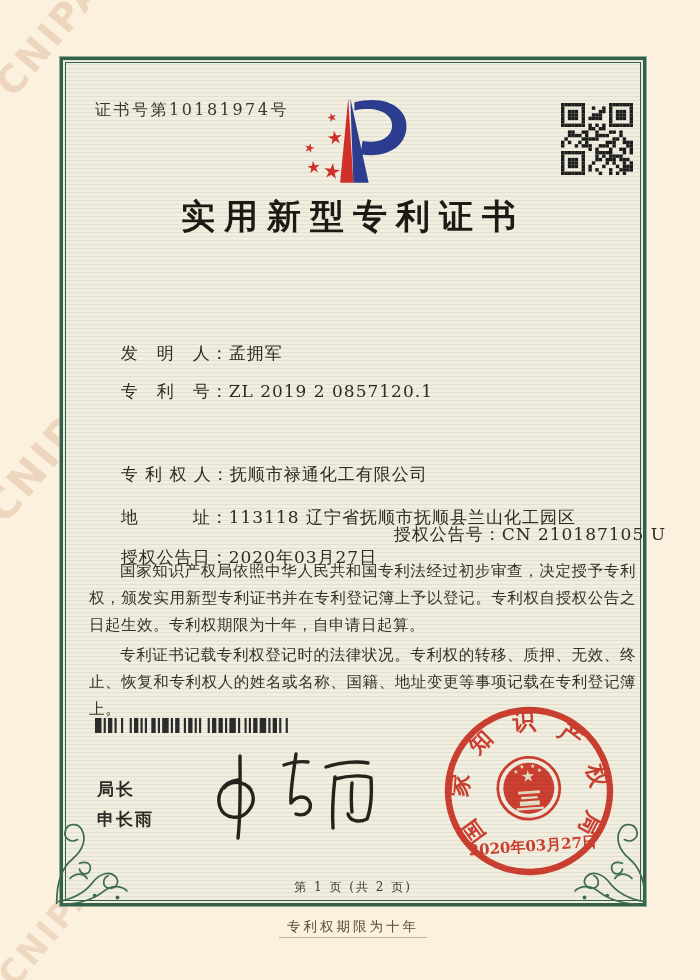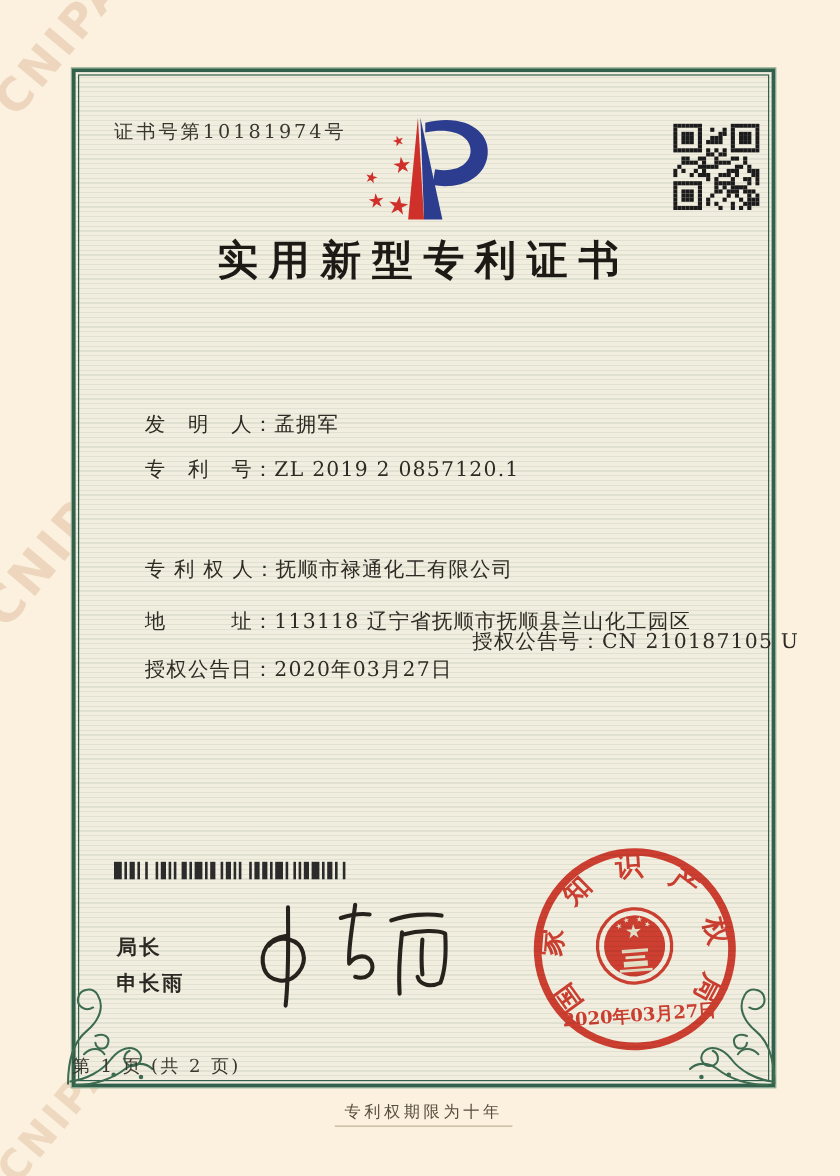--- a/index.html
+++ b/index.html
@@ -41,22 +41,22 @@
   }
   .paras p{margin:0 0 3px 0;text-indent:2em;}
   .barcode{position:absolute;left:95px;top:718px;width:195px;height:16px;}
   .sig-title{position:absolute;left:97px;top:778px;font-family:"DejaVu Sans","Liberation Sans",sans-serif;
     font-size:17px;font-weight:bold;color:#2c2823;letter-spacing:2px;}
   .sig-name{position:absolute;left:97px;top:808px;font-family:"DejaVu Sans","Liberation Sans",sans-serif;
     font-size:17px;font-weight:bold;color:#2c2823;letter-spacing:2px;}
   .signature{position:absolute;left:198px;top:750px;width:190px;height:95px;}
   .seal{position:absolute;left:438px;top:700px;width:182px;height:182px;opacity:0.93;mix-blend-mode:multiply;}
   .page-info{
-    position:absolute;left:60px;top:879px;width:586px;
-    font-size:15px;color:#3b372f;letter-spacing:2px;
+    position:absolute;left:60px;top:879px;width:586px;text-align:center;
+    font-size:12px;color:#3b372f;letter-spacing:2px;
   }
   .footer-note{
     position:absolute;left:60px;top:918px;width:586px;text-align:center;
     font-size:13.5px;color:#564e3d;letter-spacing:3px;
   }
   .footer-note span{border-bottom:1px solid rgba(125,105,75,0.45);padding:0 8px 3px;}
   .ornament{position:absolute;width:95px;height:95px;}
   .ornament.bl{left:51px;top:812px;}
   .ornament.br{left:556px;top:812px;transform:scaleX(-1);}
 </style>
@@ -343,20 +343,24 @@
   <div class="row" style="top:486px;">
     <span class="lab">地　　　址：</span><span class="val">113118 辽宁省抚顺市抚顺县兰山化工园区</span>
   </div>
   <div class="row" style="top:526px;">
     <span class="lab">授权公告日：</span><span class="val">2020年03月27日</span>
   </div>
   <div class="row" style="top:503px;left:368px;">
     <span class="lab">授权公告号：</span><span class="val">CN 210187105 U</span>
   </div>
 
+  <div class="paras">
+    <p>国家知识产权局依照中华人民共和国专利法经过初步审查，决定授予专利权，颁发实用新型专利证书并在专利登记簿上予以登记。专利权自授权公告之日起生效。专利权期限为十年，自申请日起算。</p>
+    <p>专利证书记载专利权登记时的法律状况。专利权的转移、质押、无效、终止、恢复和专利权人的姓名或名称、国籍、地址变更等事项记载在专利登记簿上。</p>
+  </div>
 
   <div class="barcode" id="barcode-box"><svg width="195" height="15" viewBox="0 0 195 15" fill="#2b2b2b">
         <rect x="0.00" y="0" width="6.50" height="15"></rect>
         <rect x="8.67" y="0" width="2.17" height="15"></rect>
         <rect x="13.00" y="0" width="4.33" height="15"></rect>
         <rect x="19.50" y="0" width="2.17" height="15"></rect>
         <rect x="26.00" y="0" width="2.17" height="15"></rect>
         <rect x="34.67" y="0" width="2.17" height="15"></rect>
         <rect x="39.00" y="0" width="4.33" height="15"></rect>
         <rect x="45.50" y="0" width="2.17" height="15"></rect>

